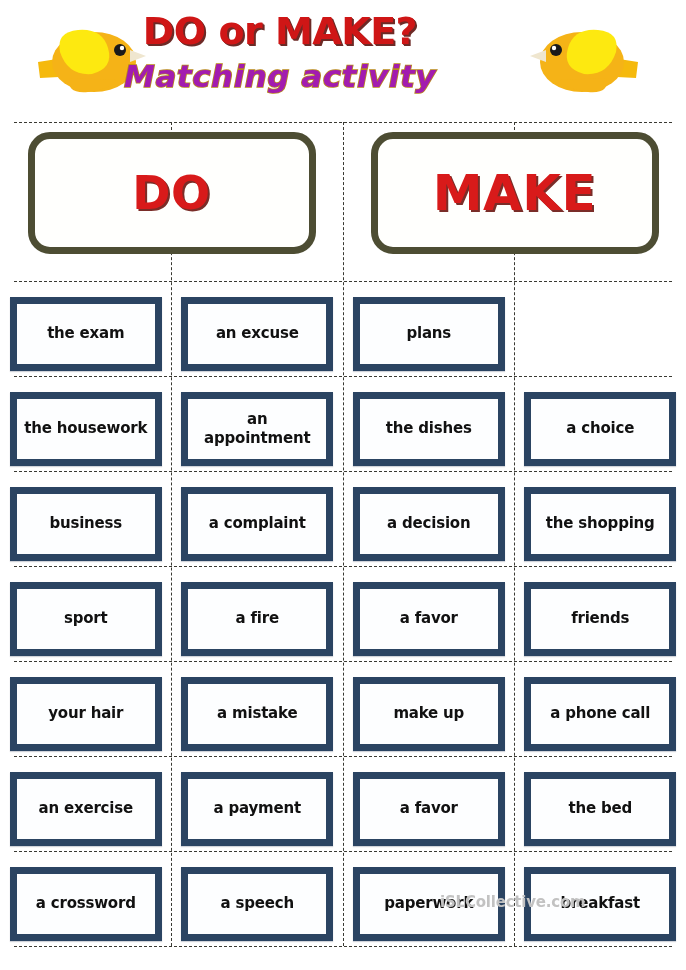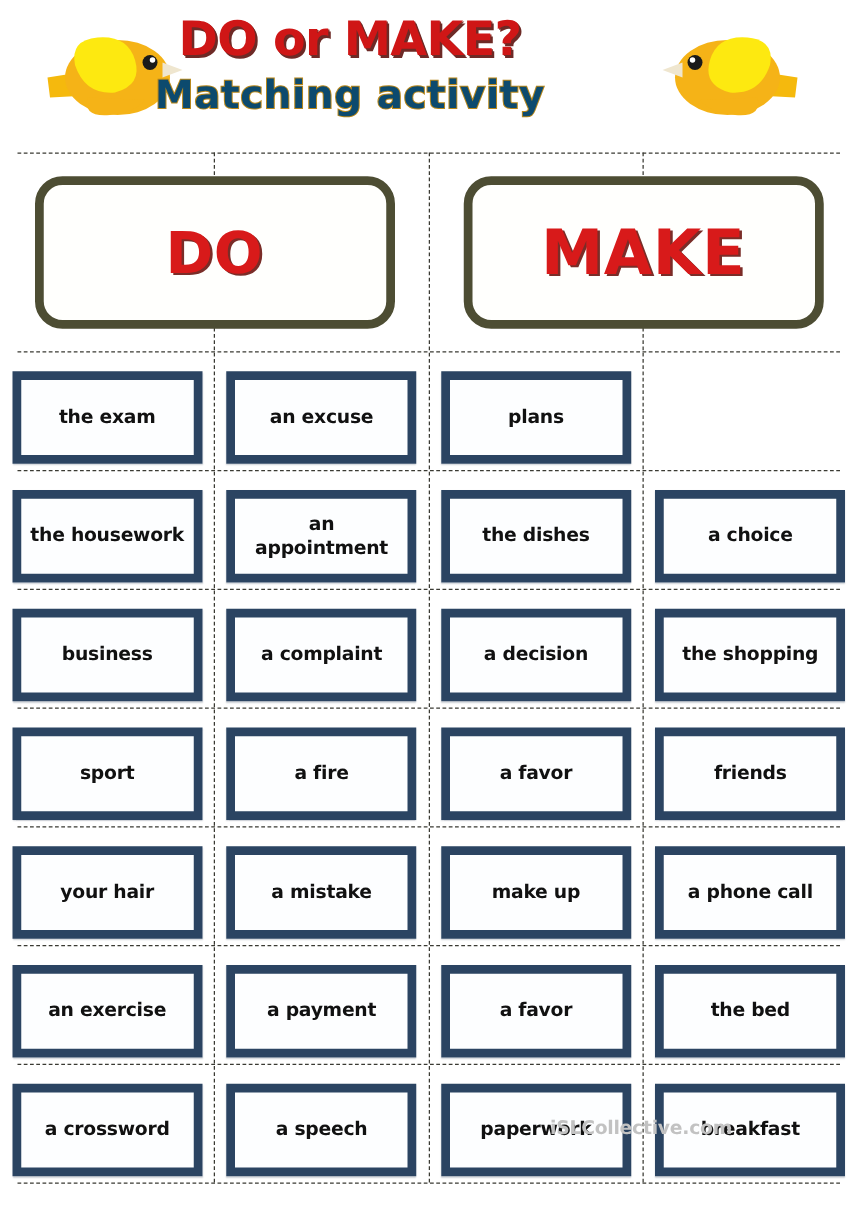--- a/index.html
+++ b/index.html
@@ -51,26 +51,27 @@
     color: #cf1616;
     letter-spacing: -0.5px;
     line-height: 46px;
     text-shadow: 2px 2px 0 #6d2a26, 1px 1px 0 #8d3a33;
   }
 
   .sub-title {
     font-family: "DejaVu Sans", sans-serif;
     font-size: 31px;
     font-weight: bold;
-    color: #0c4a6e;
+    color: #a21caf;
     line-height: 42px;
     margin-top: 1px;
     letter-spacing: 0.5px;
     -webkit-text-stroke: 1.6px #b8881c;
     paint-order: stroke fill;
+    font-style: italic;
   }
 
   
   .hline {
     position: absolute;
     left: 14px;
     width: 658px;
     height: 0;
     border-top: 1.5px dashed #3a3a33;
   }
@@ -87,21 +88,20 @@
     position: absolute;
     top: 132px;
     left: 0;
     width: 686px;
     height: 140px;
     display: flex;
   }
   .headcell {
     width: 343px;
     display: flex;
-    align-items: center;
     justify-content: center;
   }
   .headbox {
     width: 288px;
     height: 122px;
     border: 7px solid #4d4d33;
     border-radius: 22px;
     background: #fffffd;
     display: flex;
     align-items: center;

